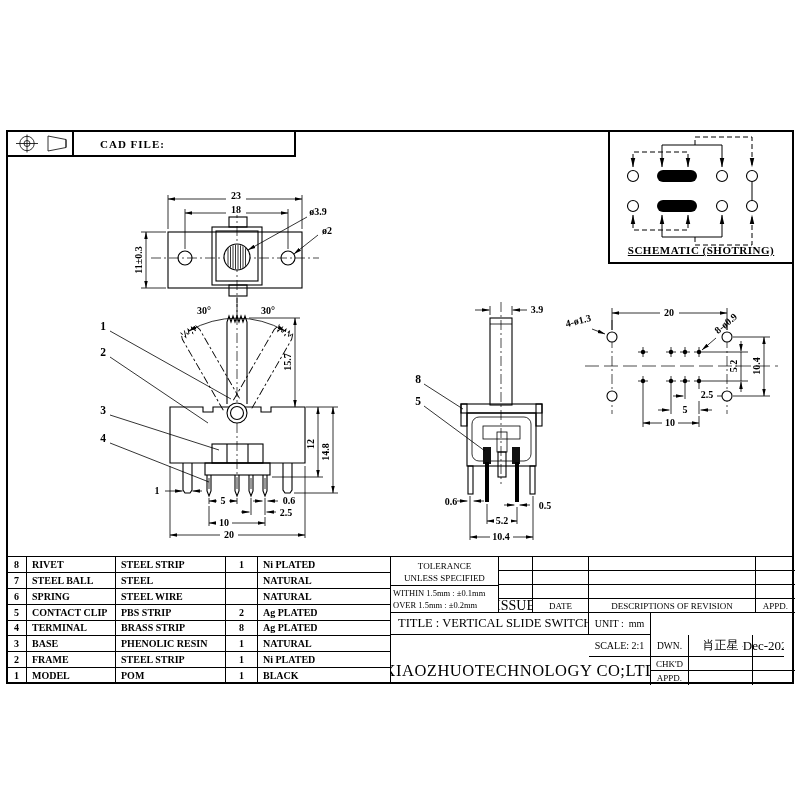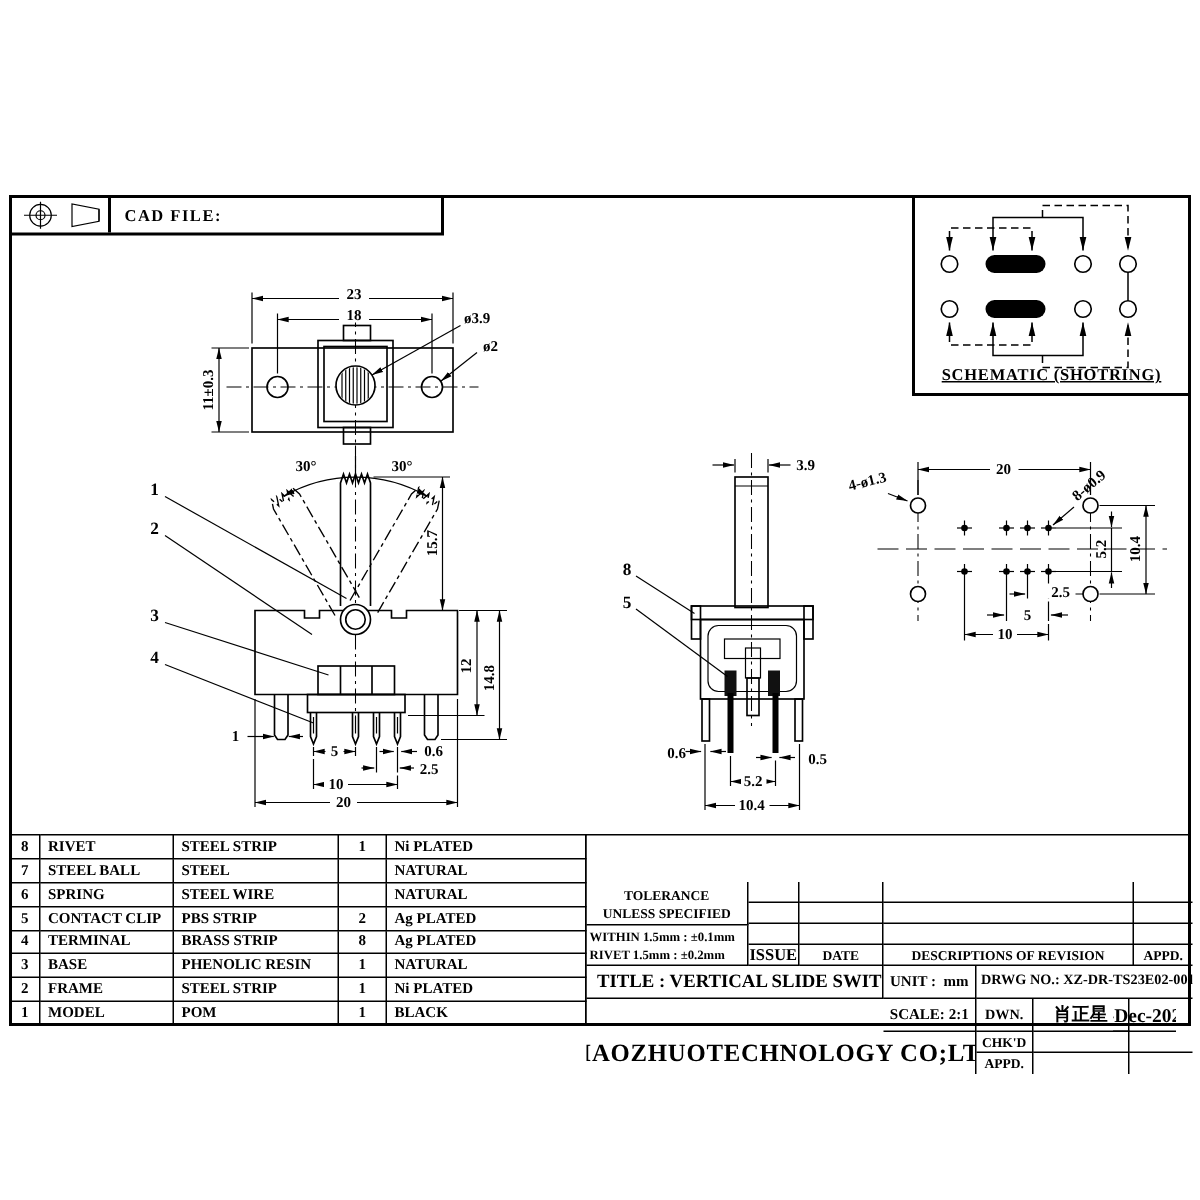--- a/index.html
+++ b/index.html
@@ -2,33 +2,33 @@
 <html><head>
 <meta charset="utf-8">
 <style>
   html,body{margin:0;padding:0;background:#fff;width:800px;height:800px;overflow:hidden;
     font-family:"Liberation Serif",serif;color:#000;}
   .abs{position:absolute;box-sizing:border-box;}
   #page{position:absolute;left:0;top:0;width:800px;height:800px;background:#fff;}
   #frame{left:6px;top:130px;width:788px;height:554px;border:2px solid #000;}
   #cadbox{left:6px;top:130px;width:290px;height:27px;border:2px solid #000;display:flex;align-items:center;}
   #cadsym{width:64px;height:23px;border-right:2px solid #000;flex:none;}
-  #cadlabel{font-weight:bold;font-size:11px;padding-left:9px;letter-spacing:1px;}
+  #cadlabel{font-weight:bold;font-size:11px;padding-left:26px;letter-spacing:1px;}
   #schbox{left:608px;top:130px;width:186px;height:134px;border-left:2px solid #000;border-bottom:2px solid #000;}
   #schcap{left:608px;top:244px;width:186px;text-align:center;font-weight:bold;font-size:11px;}
   #schcap span{text-decoration:underline;letter-spacing:.5px;}
   
   #parts{left:6px;top:556px;width:384px;height:128px;border-collapse:collapse;table-layout:fixed;position:absolute;}
   #parts td{border:1px solid #000;font-weight:bold;font-size:10px;padding:0 0 0 5px;overflow:hidden;white-space:nowrap;height:13px;line-height:13px;}
   #parts td.c{text-align:center;padding:0;}
   #parts tr.h td{text-align:center;padding:0;}
   
   #tb{left:390px;top:556px;width:404px;height:128px;border-left:1px solid #000;border-top:1px solid #000;}
   #tb .cell{position:absolute;box-sizing:border-box;border-right:1px solid #000;border-bottom:1px solid #000;
-    font-weight:bold;overflow:hidden;white-space:nowrap;margin-top:31px;}
+    font-weight:normal;overflow:hidden;white-space:nowrap;}
   #tb .ctr{display:flex;align-items:center;justify-content:center;text-align:center;}
   #tb .nr{border-right:none;}
   #tb .nb{border-bottom:none;}
   svg text{fill:#000;}
   .d{font:bold 10px "Liberation Serif",serif;text-anchor:middle;}
   .co{font:bold 11.5px "Liberation Serif",serif;text-anchor:middle;}
   .ol{fill:none;stroke:#000;stroke-width:1.1;}
   .olw{fill:#fff;stroke:#000;stroke-width:1.1;}
   .thin{fill:none;stroke:#000;stroke-width:.8;}
   .cl{fill:none;stroke:#000;stroke-width:.7;stroke-dasharray:10 3 2 3;}
@@ -134,47 +134,44 @@
   </tbody>
     </table>
 
   <div id="tb" class="abs">
     <div class="cell ctr" style="left:0;top:0;width:108px;height:29px;font-size:9px;line-height:12px;display:block;padding-top:3px;">
       <div>TOLERANCE</div>
       <div>UNLESS SPECIFIED</div>
     </div>
     <div class="cell" style="left:0;top:29px;width:108px;height:27px;font-size:8.5px;line-height:12px;padding:1px 0 0 2px;">
       <div>WITHIN 1.5mm : ±0.1mm</div>
-      <div>RIVET 1.5mm : ±0.2mm</div>
+      <div>OVER 1.5mm : ±0.2mm</div>
     </div>
 
     <div class="cell" style="left:108px;top:0;width:34px;height:14px;"></div>
     <div class="cell" style="left:142px;top:0;width:56px;height:14px;"></div>
     <div class="cell" style="left:198px;top:0;width:167px;height:14px;"></div>
     <div class="cell nr" style="left:365px;top:0;width:39px;height:14px;"></div>
     <div class="cell" style="left:108px;top:14px;width:34px;height:14px;"></div>
     <div class="cell" style="left:142px;top:14px;width:56px;height:14px;"></div>
     <div class="cell" style="left:198px;top:14px;width:167px;height:14px;"></div>
     <div class="cell nr" style="left:365px;top:14px;width:39px;height:14px;"></div>
     <div class="cell" style="left:108px;top:28px;width:34px;height:14px;"></div>
     <div class="cell" style="left:142px;top:28px;width:56px;height:14px;"></div>
     <div class="cell" style="left:198px;top:28px;width:167px;height:14px;"></div>
     <div class="cell nr" style="left:365px;top:28px;width:39px;height:14px;"></div>
 
-    <div class="cell ctr" style="left:108px;top:42px;width:34px;height:14px;font-size:11px;">ISSUE</div>
+    <div class="cell ctr" style="left:108px;top:42px;width:34px;height:14px;font-size:14px;">ISSUE</div>
     <div class="cell ctr" style="left:142px;top:42px;width:56px;height:14px;font-size:9px;">DATE</div>
     <div class="cell ctr" style="left:198px;top:42px;width:167px;height:14px;font-size:9px;">DESCRIPTIONS OF REVISION</div>
     <div class="cell ctr nr" style="left:365px;top:42px;width:39px;height:14px;font-size:9px;">APPD.</div>
 
     <div class="cell" style="left:0;top:56px;width:198px;height:22px;font-size:12.5px;line-height:21px;padding-left:7px;">TITLE : VERTICAL SLIDE SWITCH</div>
     <div class="cell ctr" style="left:198px;top:56px;width:62px;height:22px;font-size:10px;">
       <span>UNIT :</span>&nbsp;&nbsp;<span>mm</span>
-    </div>
-    <div class="cell nr" style="left:260px;top:56px;width:144px;height:22px;font-size:9.5px;line-height:21px;padding-left:3px;">
-      <span>DRWG NO.:</span>&nbsp;<span>XZ-DR-TS23E02-001</span>
     </div>
 
     <div class="cell ctr" style="left:198px;top:78px;width:62px;height:22px;font-size:10px;">
       <span>SCALE:</span>&nbsp;<span>2:1</span>
     </div>
     <div class="cell ctr" style="left:260px;top:78px;width:38px;height:22px;font-size:9.5px;">DWN.</div>
     <div class="cell ctr" style="left:298px;top:78px;width:64px;height:22px;font-size:12px;font-family:'DejaVu Sans',sans-serif;">肖正星</div>
     <div class="cell ctr nr" style="left:351px;top:78px;width:42px;height:22px;font-size:13px;">9-Dec-2022</div>
 
     <div class="cell ctr nb" style="left:0;top:100px;width:260px;height:28px;font-size:16.5px;letter-spacing:.5px;">XIAOZHUOTECHNOLOGY CO;LTD</div>

